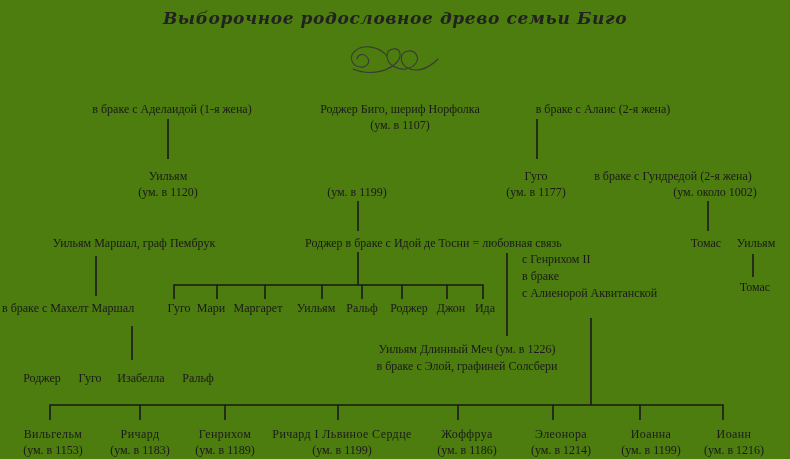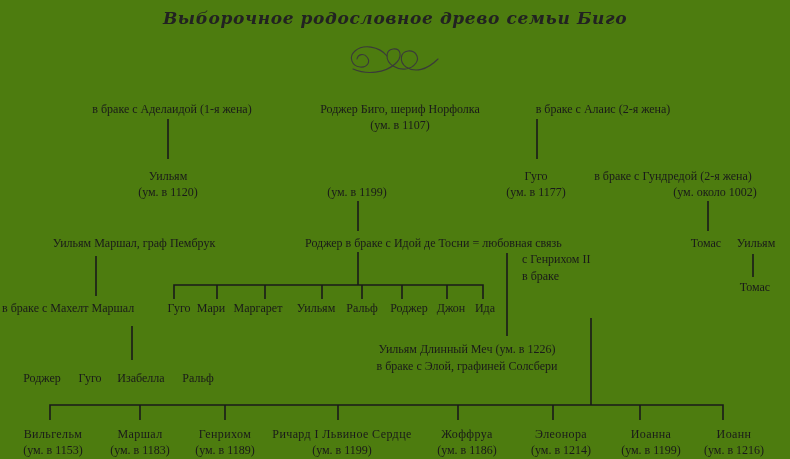--- a/index.html
+++ b/index.html
@@ -71,20 +71,21 @@
     <div class="nm b">Гуго</div>
     <div class="nm">(ум. в 1177)</div>
   </div>
   <div class="node" style="left:673px;top:168px">в браке с Гундредой (2-я жена)</div>
   <div class="node" style="left:715px;top:184px">(ум. около 1002)</div>
 
   <div class="node" style="left:134px;top:235px">Уильям Маршал, граф Пембрук</div>
   <div class="node la" style="left:305px;top:235px"><span class="b">Роджер</span> <span>в браке с</span> <span class="b">Идой де Тосни</span> <span>= любовная связь</span></div>
   <div class="node la" style="left:522px;top:251px">с Генрихом II</div>
   <div class="node la" style="left:522px;top:268px">в браке</div>
+  <div class="node la" style="left:522px;top:285px">с Алиенорой Аквитанской</div>
   <div class="node" style="left:706px;top:235px">Томас</div>
   <div class="node" style="left:756px;top:235px">Уильям</div>
   <div class="node" style="left:755px;top:279px">Томас</div>
 
   <div class="node la" style="left:2px;top:300px">в браке с Махелт Маршал</div>
   <div class="node b" style="left:179px;top:300px">Гуго</div>
   <div class="node" style="left:211px;top:300px">Мари</div>
   <div class="node" style="left:258px;top:300px">Маргарет</div>
   <div class="node" style="left:316px;top:300px">Уильям</div>
   <div class="node" style="left:362px;top:300px">Ральф</div>
@@ -97,21 +98,21 @@
   <div class="node b" style="left:42px;top:370px">Роджер</div>
   <div class="node" style="left:90px;top:370px">Гуго</div>
   <div class="node" style="left:141px;top:370px">Изабелла</div>
   <div class="node" style="left:198px;top:370px">Ральф</div>
 
   <div class="node sp6" style="left:53px;top:426px">
     <div class="nm">Вильгельм</div>
     <div>(ум. в 1153)</div>
   </div>
   <div class="node sp6" style="left:140px;top:426px">
-    <div class="nm">Маршал</div>
+    <div class="nm">Ричард</div>
     <div>(ум. в 1183)</div>
   </div>
   <div class="node sp6" style="left:225px;top:426px">
     <div class="nm">Генрихом</div>
     <div>(ум. в 1189)</div>
   </div>
   <div class="node sp6" style="left:342px;top:426px">
     <div class="nm">Ричард I Львиное Сердце</div>
     <div>(ум. в 1199)</div>
   </div>

